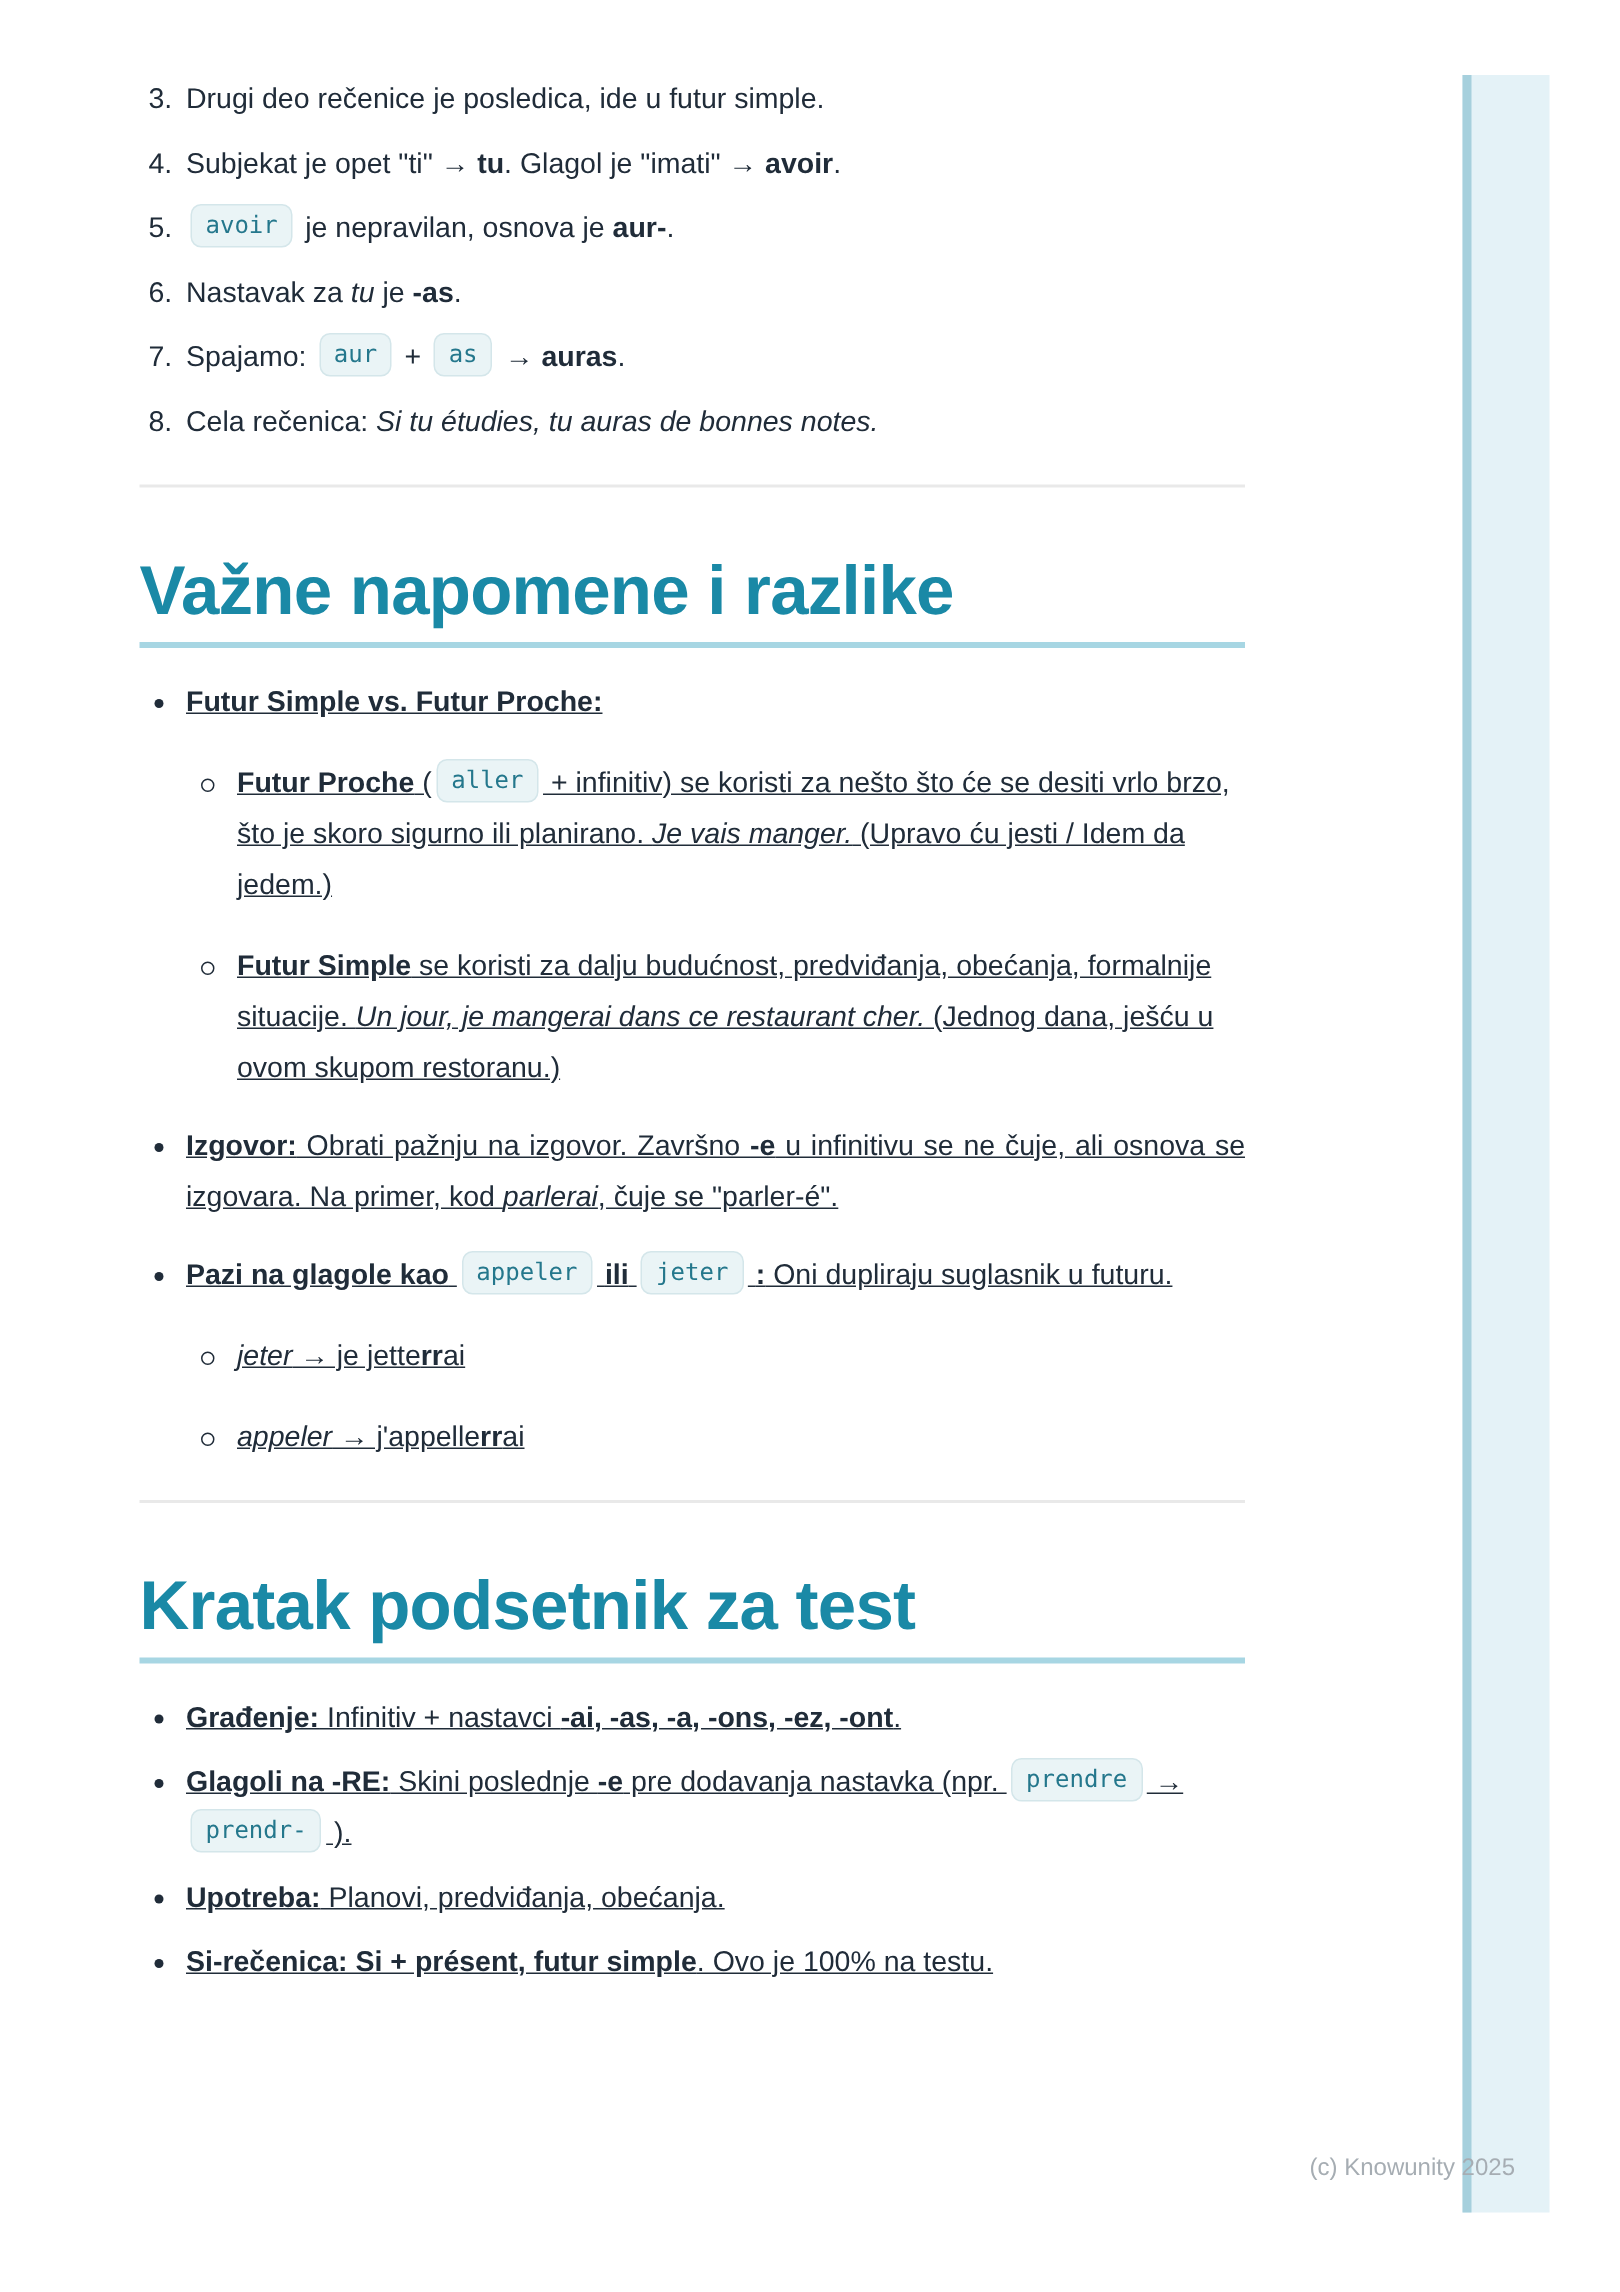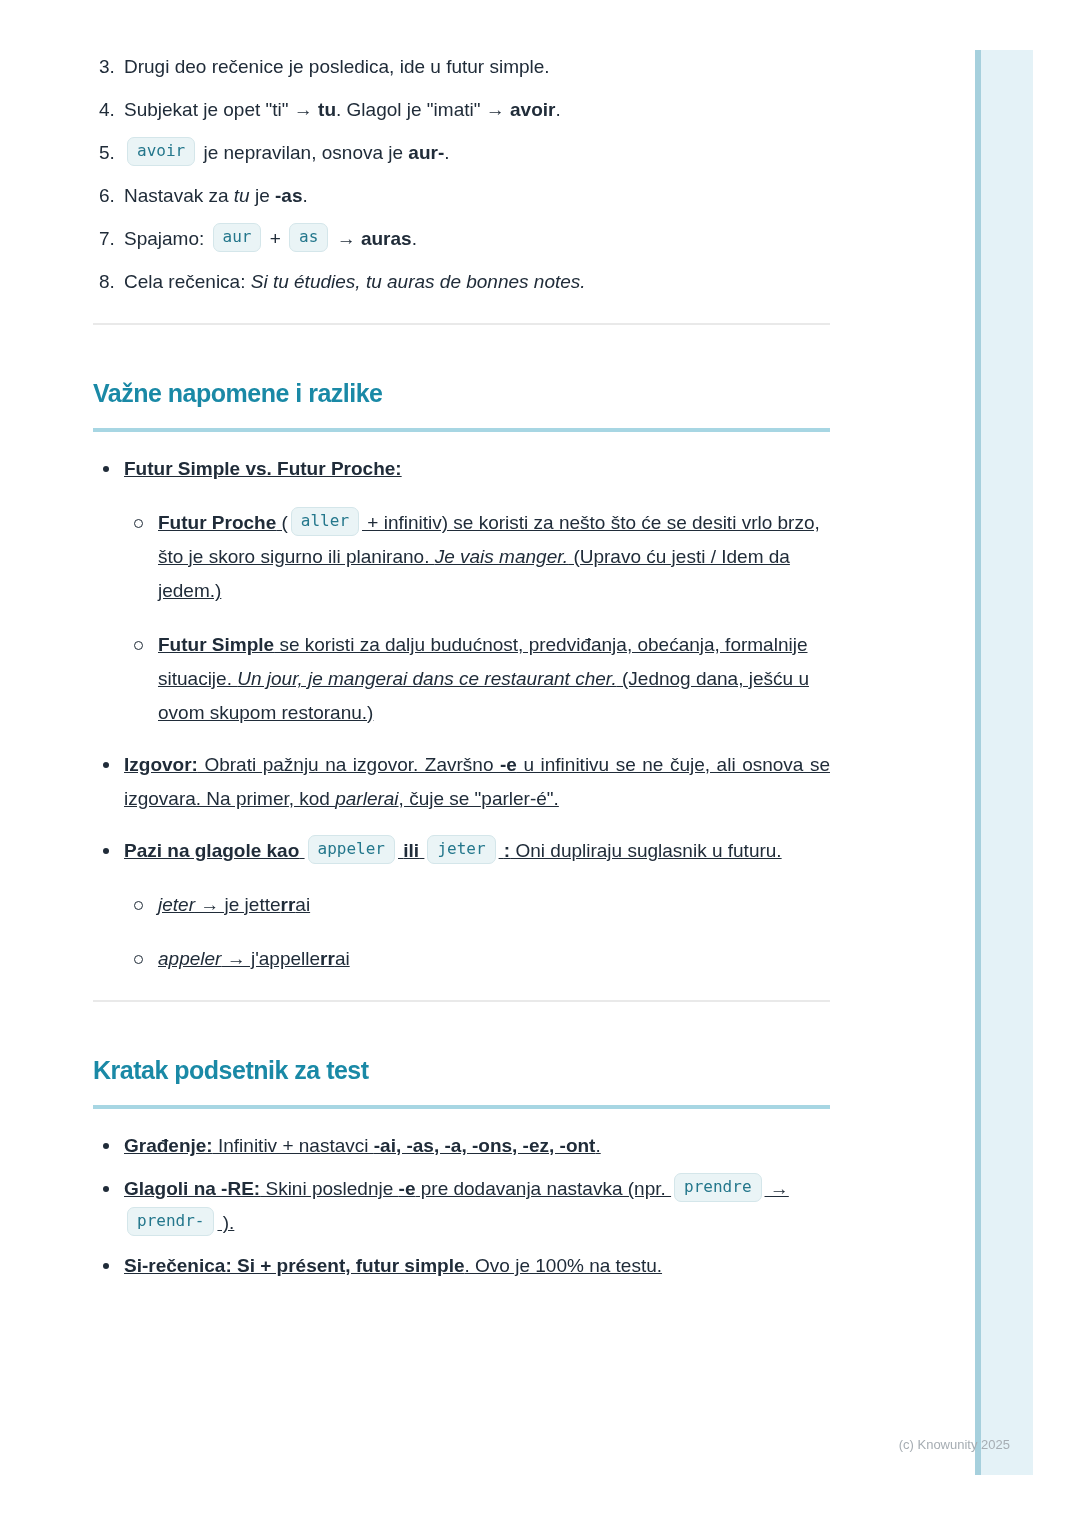--- a/index.html
+++ b/index.html
@@ -10,21 +10,21 @@
   }
   .content{position:absolute;left:93px;top:50px;width:737px;font-size:19px;}
 
   ol.olist{list-style:none;margin:0;padding:0;line-height:34px;}
   ol.olist>li{position:relative;padding-left:31px;margin-bottom:9px;}
   ol.olist .num{position:absolute;left:6px;top:0;}
 
   hr.divider{border:none;border-top:2px solid #e9e9e9;margin:24px 0 0 0;}
 
   h2.section-title{
-    font-size:25px;line-height:44px;font-weight:700;color:#1a89a6;
+    font-size:46px;line-height:44px;font-weight:700;color:#1a89a6;
     margin:46px 0 20px 0;padding-bottom:13px;border-bottom:4px solid #a7d6e3;
     letter-spacing:-0.5px;
   }
 
   ul.blist{list-style:none;margin:0;padding:0;line-height:34px;}
   ul.blist>li{position:relative;padding-left:31px;margin-bottom:18px;text-decoration:underline;}
   ul.blist>li::before{content:"";position:absolute;left:10px;top:14px;width:6px;height:6px;border-radius:50%;background:#202c39;}
   ul.blist.compact>li{margin-bottom:9px;}
 
   ul.sublist{list-style:none;margin:20px 0 0 0;padding:0;line-height:34px;}
@@ -47,21 +47,21 @@
     background:#eaf4f6;border:1px solid #d4e6ea;border-radius:7px;
     padding:5px 9px 6px;display:inline-block;vertical-align:middle;
     margin:0 3px;position:relative;top:-2px;white-space:nowrap;
   }
 
   .side-strip{
     position:absolute;top:50px;right:47px;width:58px;height:1425px;
     background:#e4f2f7;border-left:6px solid #a6d0dd;box-sizing:border-box;
   }
   .footer{
-    position:absolute;top:1437px;right:70px;font-size:13px;color:#a6adb3;z-index:2;
+    position:absolute;top:1437px;right:70px;font-size:16px;color:#a6adb3;z-index:2;
   }
 </style>
 </head>
 <body>
 
 <div class="side-strip"></div>
 
 <div class="content">
 
   <ol class="olist">
@@ -128,19 +128,22 @@
   <h2 class="section-title">Kratak podsetnik za test</h2>
 
   <ul class="blist compact">
     <li>
       <p class="ptext"><span class="seg-b">Građenje:</span> Infinitiv + nastavci <span class="seg-b">-ai, -as, -a, -ons, -ez, -ont</span>.</p>
     </li>
     <li>
       <p class="ptext"><span class="seg-b">Glagoli na -RE:</span> Skini poslednje <span class="seg-b">-e</span> pre dodavanja nastavka (npr. <span class="seg-code">prendre</span> → <span class="seg-code">prendr-</span> ).</p>
     </li>
     <li>
+      <p class="ptext"><span class="seg-b">Upotreba:</span> Planovi, predviđanja, obećanja.</p>
+    </li>
+    <li>
       <p class="ptext"><span class="seg-b">Si-rečenica: Si + présent, futur simple</span>. Ovo je 100% na testu.</p>
     </li>
   </ul>
 
 </div>
 
 <div class="footer">(c) Knowunity 2025</div>
 
 </body></html>

